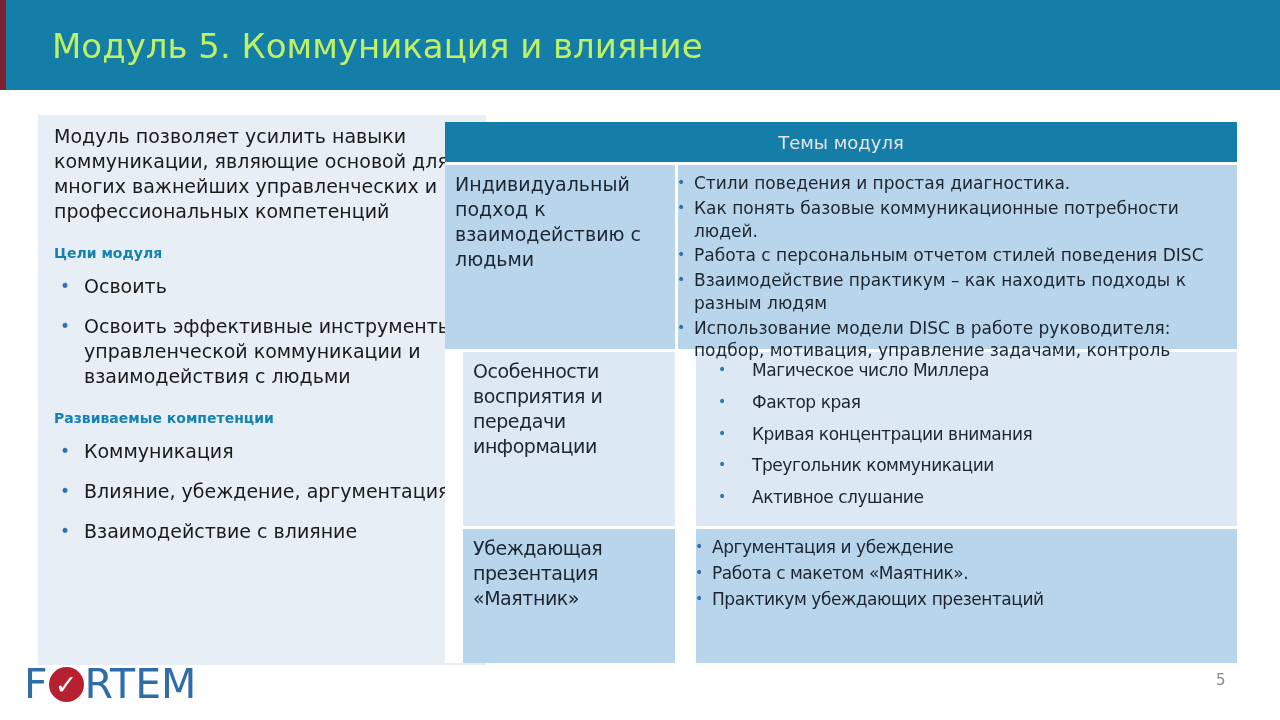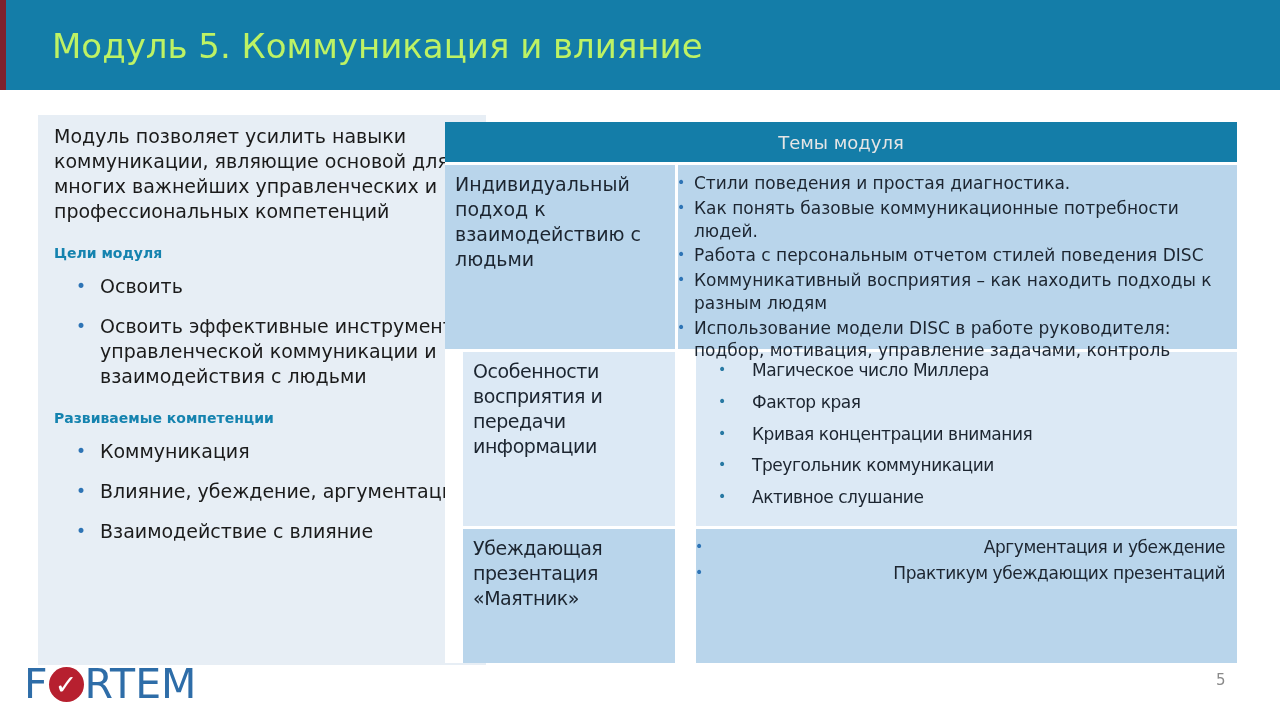--- a/index.html
+++ b/index.html
@@ -23,40 +23,40 @@
   .accent-stripe{position:absolute;left:0;top:0;width:6px;height:90px;background:var(--maroon);}
   .slide-title{position:absolute;left:52px;top:0;height:88px;line-height:92px;margin:0;
     font-size:34px;font-weight:normal;color:#bef264;white-space:nowrap;}
 
   
   .left-panel{position:absolute;left:38px;top:115px;width:448px;height:550px;background:var(--panel-bg);
     box-sizing:border-box;padding:9px 16px 10px 16px;font-size:19px;color:#1B1B1B;line-height:1.32;}
   .panel-heading{color:#1583AF;font-size:14px;font-weight:bold;margin:21px 0 12px 0;line-height:1.2;}
   .intro{margin:0;}
   .panel-list{list-style:none;margin:0;padding:0 0 0 30px;}
-  .panel-list li{position:relative;margin:0 0 15px 16px;}
+  .panel-list li{position:relative;margin:0 0 15px 0;}
   .panel-list li::before{content:"•";position:absolute;left:-24px;top:1px;color:var(--bullet);font-size:17px;}
 
   
   .topics-table{position:absolute;left:445px;top:122px;width:792px;height:541px;background:#ffffff;
     display:grid;grid-template-columns:230px 1fr;grid-template-rows:40px 184px 174px 1fr;gap:3px;}
   .t-header{grid-column:1/3;background:var(--teal);color:#e5e5e5;display:flex;align-items:center;
     justify-content:center;font-size:18px;}
   .cell{box-sizing:border-box;color:var(--text);}
   .topic-cell{font-size:19px;line-height:1.32;padding:7px 8px 7px 10px;}
   .items-cell{list-style:none;margin:0;font-size:17px;line-height:1.34;padding:7px 12px 7px 16px;}
   .items-cell li{position:relative;margin:0 0 2px 0;}
   .items-cell li::before{content:"•";position:absolute;left:-17px;top:1px;color:var(--bullet);font-size:14px;}
   .row-a{background:var(--row-a);}
   .row-b{background:var(--row-b);}
   .condensed{letter-spacing:-0.45px;margin-left:18px;}
   .items-wide{padding-left:56px;}
   .items-wide li{margin-bottom:9px;}
   .items-wide li::before{left:-34px;color:#2879A3;}
-  .items-r3 li{margin-bottom:3px;text-align:right;}
+  .items-r3 li{margin-bottom:3px;}
 
   
   .logo{position:absolute;left:24px;top:664px;font-size:41px;color:var(--logo-blue);
     letter-spacing:0px;white-space:nowrap;line-height:1;}
   .logo-o{display:inline-block;position:relative;width:35px;height:35px;background:var(--logo-red);
     border-radius:50%;vertical-align:-4px;margin:0 1px;}
   .logo-check{position:absolute;left:0;top:0;width:35px;height:35px;display:flex;align-items:center;
     justify-content:center;color:#ffffff;font-size:27px;font-weight:bold;}
   .page-num{position:absolute;left:1216px;top:671px;font-size:15px;color:var(--page-gray);}
 </style>
@@ -86,36 +86,37 @@
   </aside>
 
   <section class="topics-table">
     <div class="t-header">Темы модуля</div>
 
     <div class="cell topic-cell row-a">Индивидуальный подход к взаимодействию с людьми</div>
     <ul class="cell items-cell row-a">
         <li>Стили поведения и простая диагностика.</li>
         <li>Как понять базовые коммуникационные потребности людей.</li>
         <li>Работа с персональным отчетом стилей поведения DISC</li>
-        <li>Коммуникативный восприятия – как находить подходы к разным людям</li>
+        <li>Взаимодействие практикум – как находить подходы к разным людям</li>
         <li>Использование модели DISC в работе руководителя: подбор, мотивация, управление задачами, контроль</li>
       </ul>
 
     <div class="cell topic-cell row-b condensed">Особенности восприятия и передачи информации</div>
     <ul class="cell items-cell items-wide row-b condensed">
         <li>Магическое число Миллера</li>
         <li>Фактор края</li>
         <li>Кривая концентрации внимания</li>
         <li>Треугольник коммуникации</li>
         <li>Активное слушание</li>
       </ul>
 
     <div class="cell topic-cell row-a condensed">Убеждающая презентация «Маятник»</div>
     <ul class="cell items-cell items-r3 row-a condensed">
         <li>Аргументация и убеждение</li>
+        <li>Работа с макетом «Маятник».</li>
         <li>Практикум убеждающих презентаций</li>
       </ul>
   </section>
 
   <div class="logo">
     <span>F</span><span class="logo-o"><span class="logo-check">✓</span></span><span>RTEM</span>
   </div>
 
   <div class="page-num">5</div>
 

